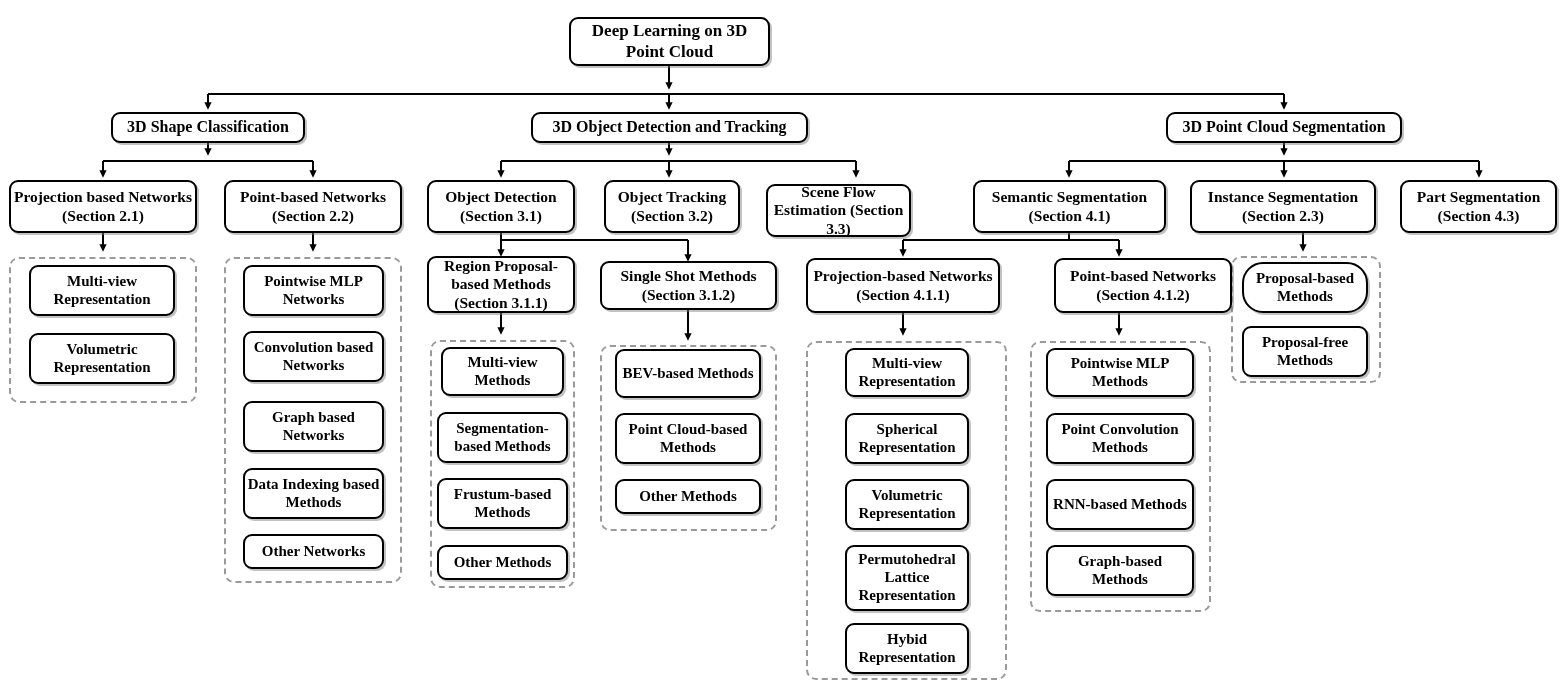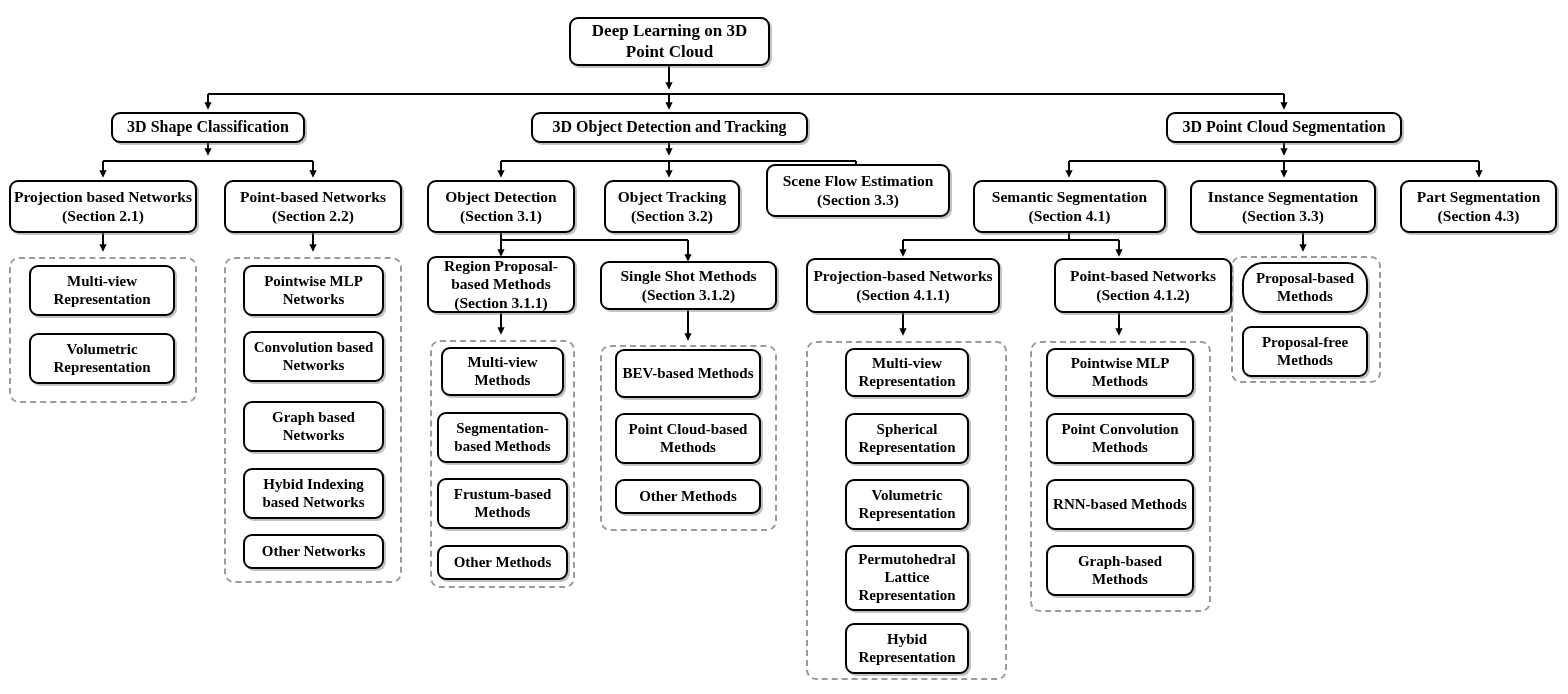--- a/index.html
+++ b/index.html
@@ -137,28 +137,28 @@
   </div>
   <div class="node lvl2" style="left:224px; top:180px; width:178px; height:53px;">
     <span>Point-based Networks (Section 2.2)</span>
   </div>
   <div class="node lvl2" style="left:427px; top:180px; width:148px; height:53px;">
     <span>Object Detection (Section 3.1)</span>
   </div>
   <div class="node lvl2" style="left:604px; top:180px; width:136px; height:53px;">
     <span>Object Tracking (Section 3.2)</span>
   </div>
-  <div class="node lvl2" style="left:766px; top:164px; width:184px; height:53px;text-align:center;">
+  <div class="node lvl2" style="left:766px; top:184px; width:145px; height:53px;text-align:center;">
     <span>Scene Flow Estimation (Section 3.3)</span>
   </div>
   <div class="node lvl2" style="left:973px; top:180px; width:193px; height:53px;">
     <span>Semantic Segmentation (Section 4.1)</span>
   </div>
   <div class="node lvl2" style="left:1190px; top:180px; width:186px; height:53px;">
-    <span>Instance Segmentation (Section 3.3)</span>
+    <span>Instance Segmentation (Section 2.3)</span>
   </div>
   <div class="node lvl2" style="left:1400px; top:180px; width:157px; height:53px;">
     <span>Part Segmentation (Section 4.3)</span>
   </div>
 
   <div class="node lvl3" style="left:427px; top:256px; width:148px; height:57px;">
     <span>Region Proposal-based Methods (Section 3.1.1)</span>
   </div>
   <div class="node lvl3" style="left:600px; top:261px; width:177px; height:49px;">
     <span>Single Shot Methods (Section 3.1.2)</span>
@@ -182,21 +182,21 @@
   <div class="node leaf" style="left:243px; top:265px; width:141px; height:51px;">
     <span>Pointwise MLP Networks</span>
   </div>
   <div class="node leaf" style="left:243px; top:401px; width:141px; height:51px;">
     <span>Graph based Networks</span>
   </div>
   <div class="node leaf" style="left:243px; top:331px; width:141px; height:51px;">
     <span>Convolution based Networks</span>
   </div>
   <div class="node leaf" style="left:243px; top:468px; width:141px; height:51px;">
-    <span>Hybid Indexing based Networks</span>
+    <span>Data Indexing based Methods</span>
   </div>
   <div class="node leaf" style="left:243px; top:534px; width:141px; height:35px;">
     <span>Other Networks</span>
   </div>
 
   <div class="group" style="left:430px; top:340px; width:145px; height:248px;"></div>
   <div class="node leaf" style="left:441px; top:347px; width:123px; height:49px;">
     <span>Multi-view Methods</span>
   </div>
   <div class="node leaf" style="left:437px; top:412px; width:131px; height:51px;">

